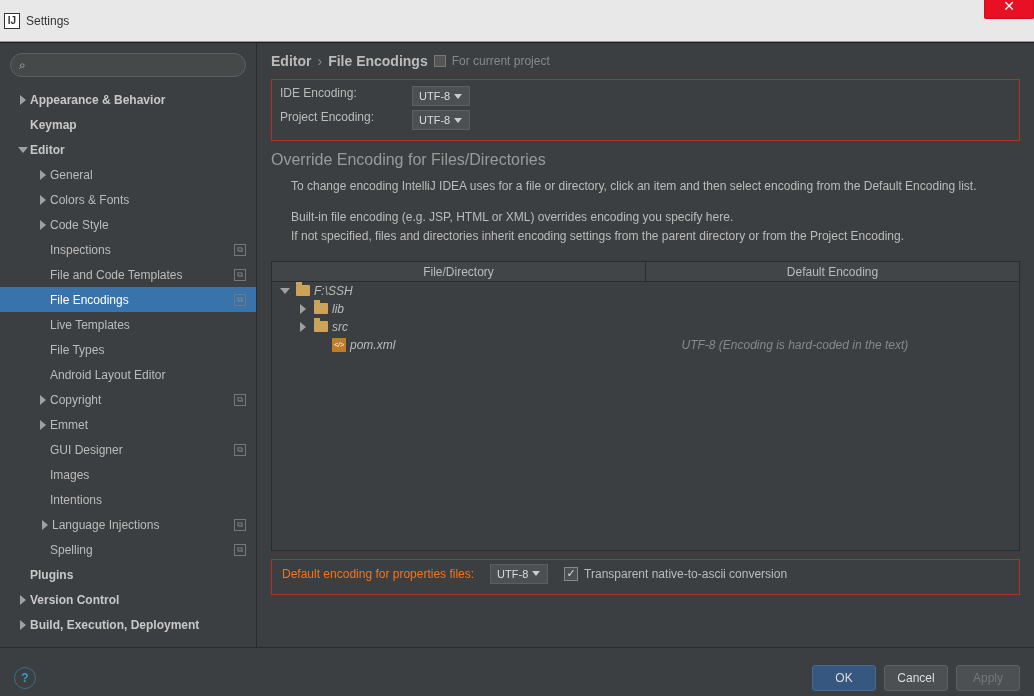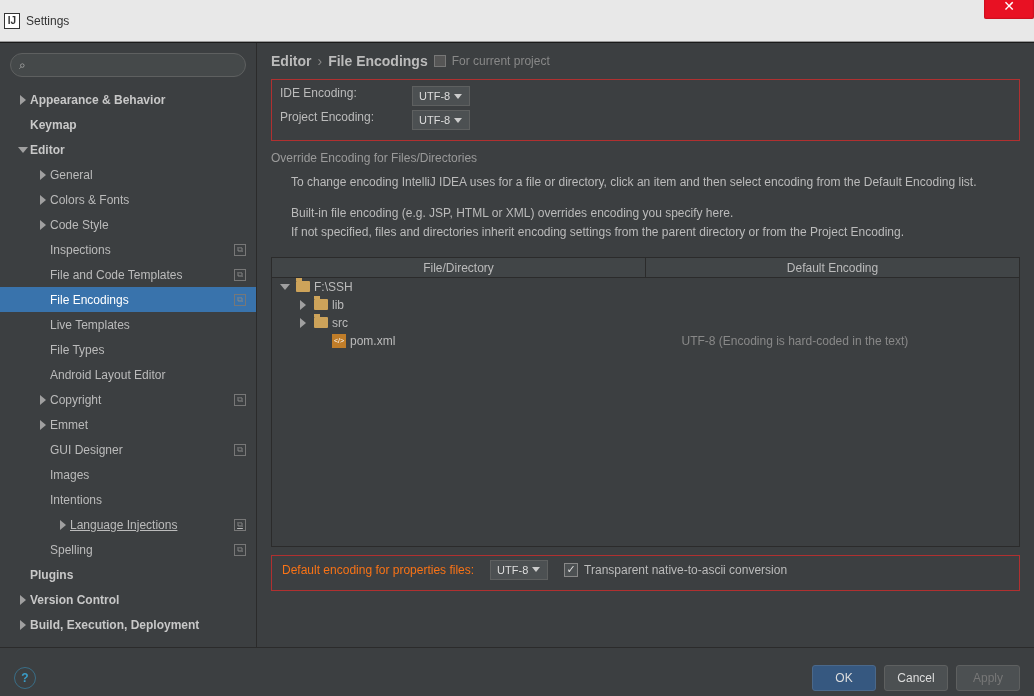--- a/index.html
+++ b/index.html
@@ -152,34 +152,34 @@
     padding: 0 4px 0 6px;
     color:#ddd;
     font-size: 11px;
     gap:4px;
   }
   .dropdown .tri {
     border-style: solid;
     border-width: 5px 4px 0 4px;
     border-color: #ccc transparent transparent transparent;
   }
-  .panel-title { color: #9a9a9a; margin: 10px 0 4px 0; font-size:12px;}
+  .panel-title { color: #9a9a9a; margin: 10px 0 4px 0; font-size:16px;}
   .desc { color: #bbb; margin: 4px 0 8px 20px; line-height: 1.6; font-size:12px;}
   .table {
     border: 1px solid #2b2b2b;
     display: flex;
     flex-direction: column;
     height: 290px;
     margin-top: 6px;
   }
   .thead { display: flex; background: #414547; border-bottom: 1px solid #2b2b2b; height: 20px;}
   .th { flex: 1; text-align: center; color: #bbb; border-right: 1px solid #2b2b2b; line-height: 20px;}
   .th:last-child { border-right:none;}
   .tbody { flex:1; background: #3c3f41; overflow:auto;}
-  .trow { display: flex; align-items: center; height: 18px; padding-left: 6px; color:#bbb;}
+  .trow { display: flex; align-items: center; height: 18px; padding-left: 6px; color:#bbb;font-style:italic;}
   .trow .cell-left { flex: 1; display:flex; align-items:center; gap:4px;}
   .trow .cell-right { flex: 1; text-align: left; color:#888; padding-left: 30px;}
   .folder-icon {
     width: 14px; height: 11px;
     background: #cda35a;
     border-radius: 1px;
     position: relative;
     display:inline-block;
   }
   .folder-icon::before{
@@ -324,21 +324,21 @@
           <span class="badge">⧉</span>
         </div>
         <div class="tree-item" style="padding-left: 36px;">
           <span class="arrow "></span>
           <span class="node-label">Images</span>
         </div>
         <div class="tree-item" style="padding-left: 36px;">
           <span class="arrow "></span>
           <span class="node-label">Intentions</span>
         </div>
-        <div class="tree-item" style="padding-left: 56px; text-decoration: underline;">
+        <div class="tree-item" style="padding-left: 38px;">
           <span class="arrow right"></span>
           <span class="node-label">Language Injections</span>
           <span class="badge">⧉</span>
         </div>
         <div class="tree-item" style="padding-left: 36px;">
           <span class="arrow "></span>
           <span class="node-label">Spelling</span>
           <span class="badge">⧉</span>
         </div>
         <div class="tree-item" style="padding-left: 16px;">

